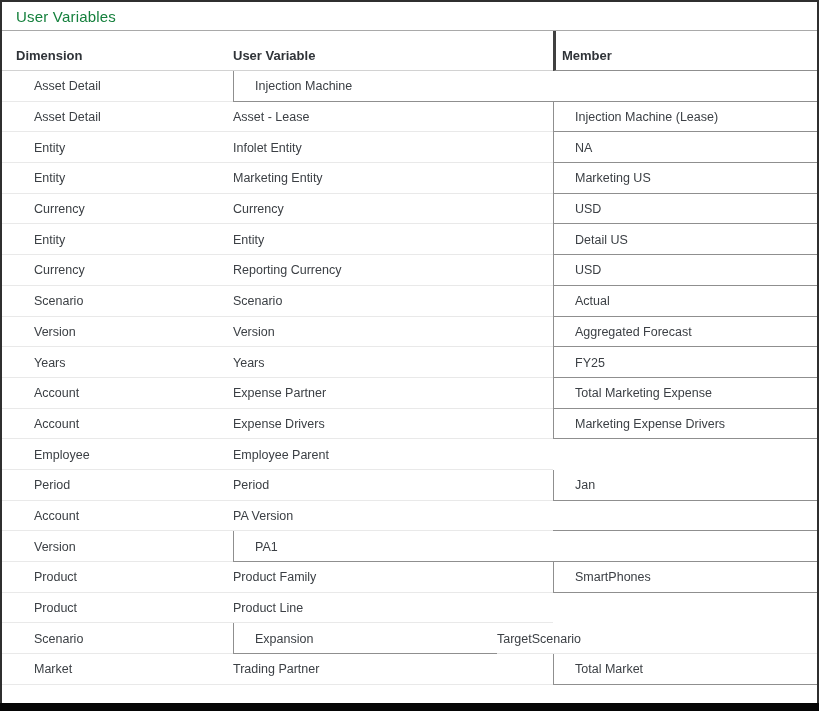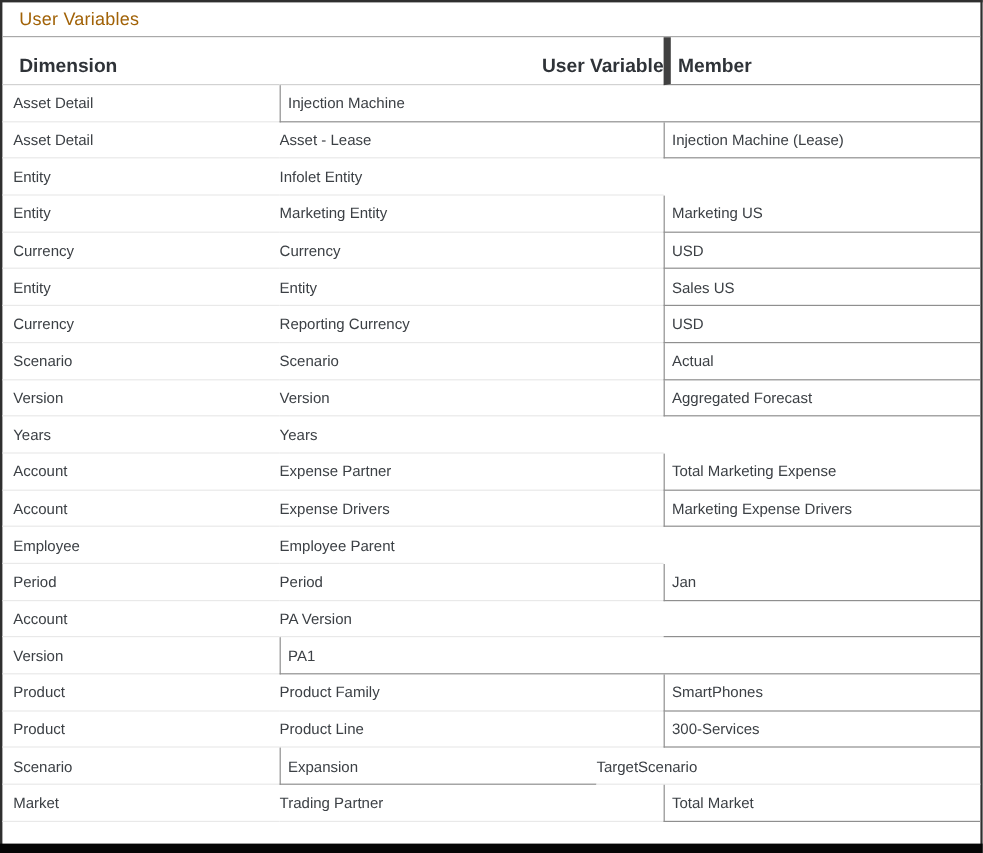--- a/index.html
+++ b/index.html
@@ -15,40 +15,40 @@
   html,body{margin:0;padding:0;background:#fff;}
   body{width:819px;height:711px;overflow:hidden;font-family:"Liberation Sans",sans-serif;}
   .window{
     box-sizing:border-box;width:819px;height:711px;background:#fff;
     border-left:2px solid var(--frame);border-right:2px solid var(--frame);border-top:2px solid var(--frame);
     display:flex;flex-direction:column;position:relative;
   }
   .title-bar{
     height:28px;flex:0 0 28px;border-bottom:1px solid var(--title-sep);
     display:flex;align-items:center;padding-left:14px;
-    font-size:15px;color:#a16207;letter-spacing:.2px;
+    font-size:15px;color:#15803d;letter-spacing:.2px;
   }
   .header-row{
     height:40px;flex:0 0 40px;display:flex;align-items:stretch;
-    font-weight:bold;font-size:16px;color:var(--header-text);
+    font-weight:bold;font-size:13px;color:var(--header-text);
   }
   .hcell{box-sizing:border-box;display:flex;align-items:center;border-bottom:1px solid var(--header-sep);padding-top:10px;}
   .hcell.c-dim{width:231px;padding-left:14px;}
-  .hcell.c-var{width:320px;justify-content:flex-end;}
-  .hcell.c-mem{flex:1;border-left:6px solid #404040;border-bottom-color:var(--field-border);padding-left:6px;}
+  .hcell.c-var{width:320px;}
+  .hcell.c-mem{flex:1;border-left:3px solid #404040;border-bottom-color:var(--field-border);padding-left:6px;}
   .rows{flex:0 0 auto;}
   .row{display:flex;height:30.7px;}
   .cell{
     box-sizing:border-box;border-bottom:1px solid var(--row-sep);
     font-size:12.5px;color:var(--text);display:flex;align-items:center;padding-top:1px;
     white-space:nowrap;overflow:hidden;
   }
-  .cell.c-dim{width:231px;padding-left:9px;}
+  .cell.c-dim{width:231px;padding-left:32px;}
   .cell.c-var{width:320px;}
-  .cell.c-mem{flex:1;padding-left:6px;}
+  .cell.c-mem{flex:1;padding-left:21px;}
   .cell.c-mem.boxed{border-left:1px solid var(--field-border);border-bottom-color:var(--field-border);}
   .cell.c-mem.dark-bottom{border-bottom-color:var(--field-border);}
   .spacer{flex:1 1 auto;}
   .bottom-bar{
     position:absolute;left:-2px;right:-2px;bottom:0;height:8px;background:var(--bottom-bar);
   }
 </style>
 </head>
 <body>
 
@@ -78,38 +78,39 @@
 
     <div class="row">
       <div class="cell c-dim">Asset Detail</div>
       <div class="cell c-var">Asset - Lease</div>
       <div class="cell c-mem boxed">Injection Machine (Lease)</div>
     </div>
 
     <div class="row">
       <div class="cell c-dim">Entity</div>
       <div class="cell c-var">Infolet Entity</div>
+      <div class="cell c-mem boxed">NA</div>
     </div>
 
     <div class="row">
       <div class="cell c-dim">Entity</div>
       <div class="cell c-var">Marketing Entity</div>
       <div class="cell c-mem boxed">Marketing US</div>
     </div>
 
     <div class="row">
       <div class="cell c-dim">Currency</div>
       <div class="cell c-var">Currency</div>
       <div class="cell c-mem boxed">USD</div>
     </div>
 
     <div class="row">
       <div class="cell c-dim">Entity</div>
       <div class="cell c-var">Entity</div>
-      <div class="cell c-mem boxed">Sales US</div>
+      <div class="cell c-mem boxed">Detail US</div>
     </div>
 
     <div class="row">
       <div class="cell c-dim">Currency</div>
       <div class="cell c-var">Reporting Currency</div>
       <div class="cell c-mem boxed">USD</div>
     </div>
 
     <div class="row">
       <div class="cell c-dim">Scenario</div>
@@ -119,20 +120,21 @@
 
     <div class="row">
       <div class="cell c-dim">Version</div>
       <div class="cell c-var">Version</div>
       <div class="cell c-mem boxed">Aggregated Forecast</div>
     </div>
 
     <div class="row">
       <div class="cell c-dim">Years</div>
       <div class="cell c-var">Years</div>
+      <div class="cell c-mem boxed">FY25</div>
     </div>
 
     <div class="row">
       <div class="cell c-dim">Account</div>
       <div class="cell c-var">Expense Partner</div>
       <div class="cell c-mem boxed">Total Marketing Expense</div>
     </div>
 
     <div class="row">
       <div class="cell c-dim">Account</div>
@@ -164,21 +166,20 @@
 
     <div class="row">
       <div class="cell c-dim">Product</div>
       <div class="cell c-var">Product Family</div>
       <div class="cell c-mem boxed">SmartPhones</div>
     </div>
 
     <div class="row">
       <div class="cell c-dim">Product</div>
       <div class="cell c-var">Product Line</div>
-      <div class="cell c-mem boxed">300-Services</div>
     </div>
 
     <div class="row">
       <div class="cell c-dim">Scenario</div>
       <div class="cell c-mem boxed">Expansion</div>
       <div class="cell c-var">TargetScenario</div>
     </div>
 
     <div class="row">
       <div class="cell c-dim">Market</div>

